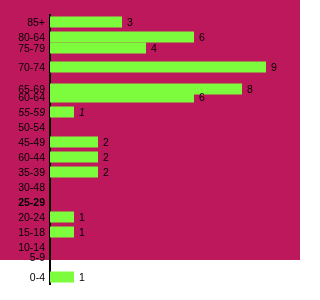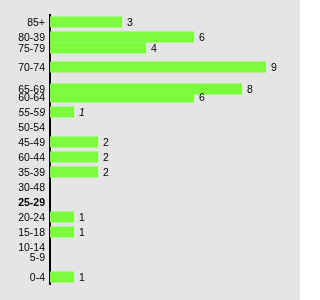--- a/index.html
+++ b/index.html
@@ -9,22 +9,22 @@
   }
   body {
     width: 300px;
     height: 300px;
     font-family: "Liberation Sans", sans-serif;
     overflow: hidden;
   }
   #chart-root {
     position: relative;
     width: 300px;
-    height: 300px;
-    background: #e5e5e5;
+    height: 260px;
+    background: #be185d;
   }
   
   #axis-line {
     position: absolute;
     left: 49px;
     top: 14px;
     width: 1.5px;
     height: 271px;
     background: #000000;
   }
@@ -76,21 +76,21 @@
 
 <div id="chart-root">
   <div id="axis-line"></div>
   <div id="plot-area">
       <div class="row" style="top: 0px; height: 15.0556px;">
         <div class="tick-label">85+</div>
         <div class="bar" style="width: 72px; background: rgb(124, 252, 60);"></div>
         <div class="value-label" style="left: 127px;">3</div>
       </div>
       <div class="row" style="top: 15.0556px; height: 15.0556px;">
-        <div class="tick-label">80-39</div>
+        <div class="tick-label">80-64</div>
         <div class="bar" style="width: 144px; background: rgb(124, 252, 60);"></div>
         <div class="value-label" style="left: 199px;">6</div>
       </div>
       <div class="row" style="top: 26px; height: 15.0556px; text-decoration: underline;">
         <div class="tick-label">75-79</div>
         <div class="bar" style="width: 96px; background: rgb(124, 252, 60);"></div>
         <div class="value-label" style="left: 151px;">4</div>
       </div>
       <div class="row" style="top: 45.1667px; height: 15.0556px;">
         <div class="tick-label">70-74</div>

